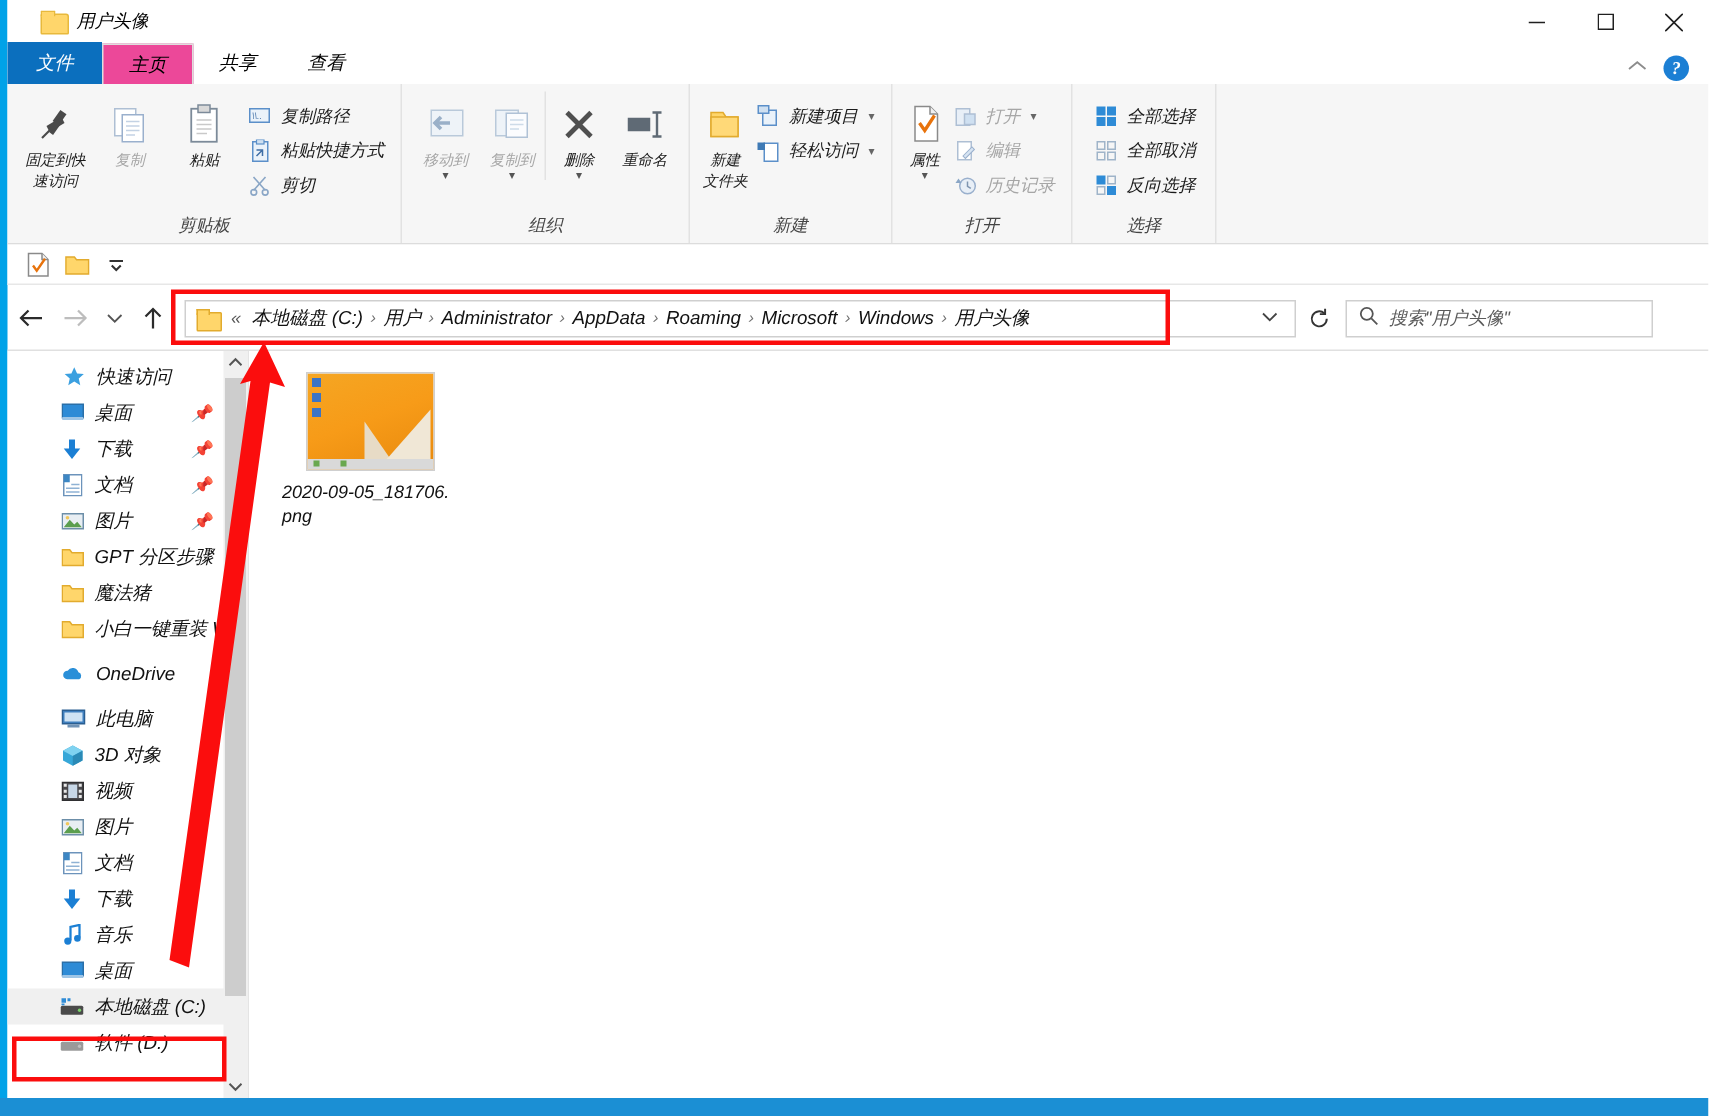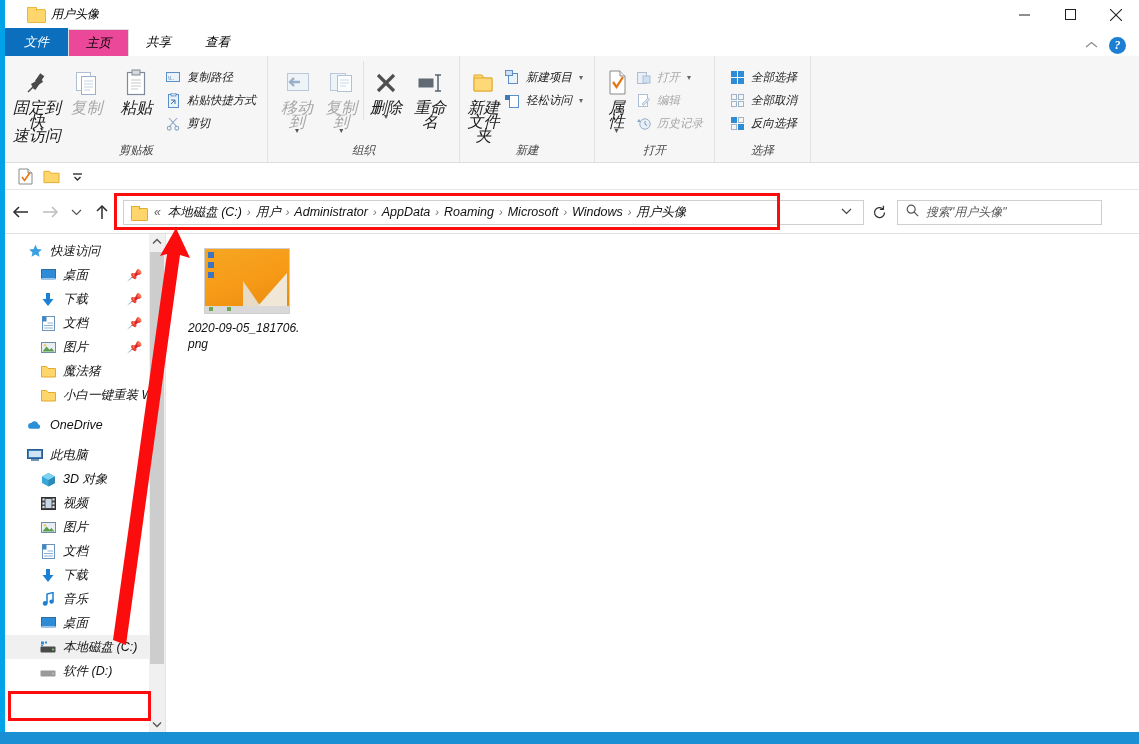--- a/index.html
+++ b/index.html
@@ -101,21 +101,21 @@
   .rgroup-body { flex: 1; display: flex; align-items: flex-start; padding: 5px 7px 0 7px; }
   .rgroup-label {
     text-align: center; font-size: 11.5px; color: #444; padding-bottom: 4px;
   }
   .bigbtn {
     width: 62px; display: flex; flex-direction: column; align-items: center;
     padding-top: 5px; cursor: default;
   }
   .bigbtn .ico { height: 34px; display: flex; align-items: center; justify-content: center; }
   .bigbtn .lbl {
-    font-size: 16px; color: #1b1b1b; text-align: center; line-height: 14px;
+    font-size: 10px; color: #1b1b1b; text-align: center; line-height: 14px;
     margin-top: 1px;
   }
   .bigbtn.dim .lbl { color: #a6a6a6; }
   .smallcol { display: flex; flex-direction: column; padding-top: 6px; gap: 2px; }
   .smallbtn {
     display: flex; align-items: center; gap: 5px;
     font-size: 11.5px; color: #1b1b1b; height: 21px; padding: 0 4px;
     white-space: nowrap;
   }
   .smallbtn.dim { color: #a6a6a6; }
@@ -198,21 +198,21 @@
   .sb-list { padding-top: 5px; }
   .sb-item {
     height: 24px; display: flex; align-items: center;
     font-size: 12.5px; color: #111; padding-left: 14px; gap: 7px;
     position: relative; white-space: nowrap;
   }
   .sb-item .pin {
     position: absolute; right: 24px; color: #9a9a9a; font-size: 11px;
   }
   .sb-item.indent { padding-left: 35px; }
-  .sb-item.root { padding-left: 22px; text-align: right; }
+  .sb-item.root { padding-left: 36px; text-align: right; }
   .sbico { width: 16px; height: 16px; display:flex;align-items:center;justify-content:center;flex:0 0 16px;}
 
   
   .filepane {
     flex: 1; height: 499px; background: #fff; padding: 14px 0 0 14px;
   }
   .fileitem { width: 118px; display: flex; flex-direction: column; align-items: center;
     margin-left: 8px; }
   .thumb {
     width: 86px; height: 66px; border: 1px solid #cfcfcf;
@@ -701,20 +701,28 @@
             <svg width="15" height="13" viewBox="0 0 15 13">
                 <rect x="0.5" y="1.5" width="14" height="10" fill="#e8eef3" stroke="#6c8ea8"></rect>
                 <path d="M1.5 10.5 l4 -5 3 3.2 2 -1.8 3 3.6 z" fill="#5b9e4e"></path>
                 <circle cx="4" cy="4.2" r="1.2" fill="#f1c75b"></circle>
               </svg>
           </span>
           <span>图片</span>
           <span class="pin">📌</span>
         </div>
 
+        <div class="sb-item indent">
+          <span class="sbico">
+            <svg width="15" height="13" viewBox="0 0 15 13">
+                <path d="M0.5 1.5 h5 l1.5 2 h7.5 v8.5 h-14 z" fill="#ffd66b" stroke="#e2ab2e"></path>
+              </svg>
+          </span>
+          <span>GPT 分区步骤</span>
+        </div>
 
         <div class="sb-item indent">
           <span class="sbico">
             <svg width="15" height="13" viewBox="0 0 15 13">
                 <path d="M0.5 1.5 h5 l1.5 2 h7.5 v8.5 h-14 z" fill="#ffd66b" stroke="#e2ab2e"></path>
               </svg>
           </span>
           <span>魔法猪</span>
         </div>
 

